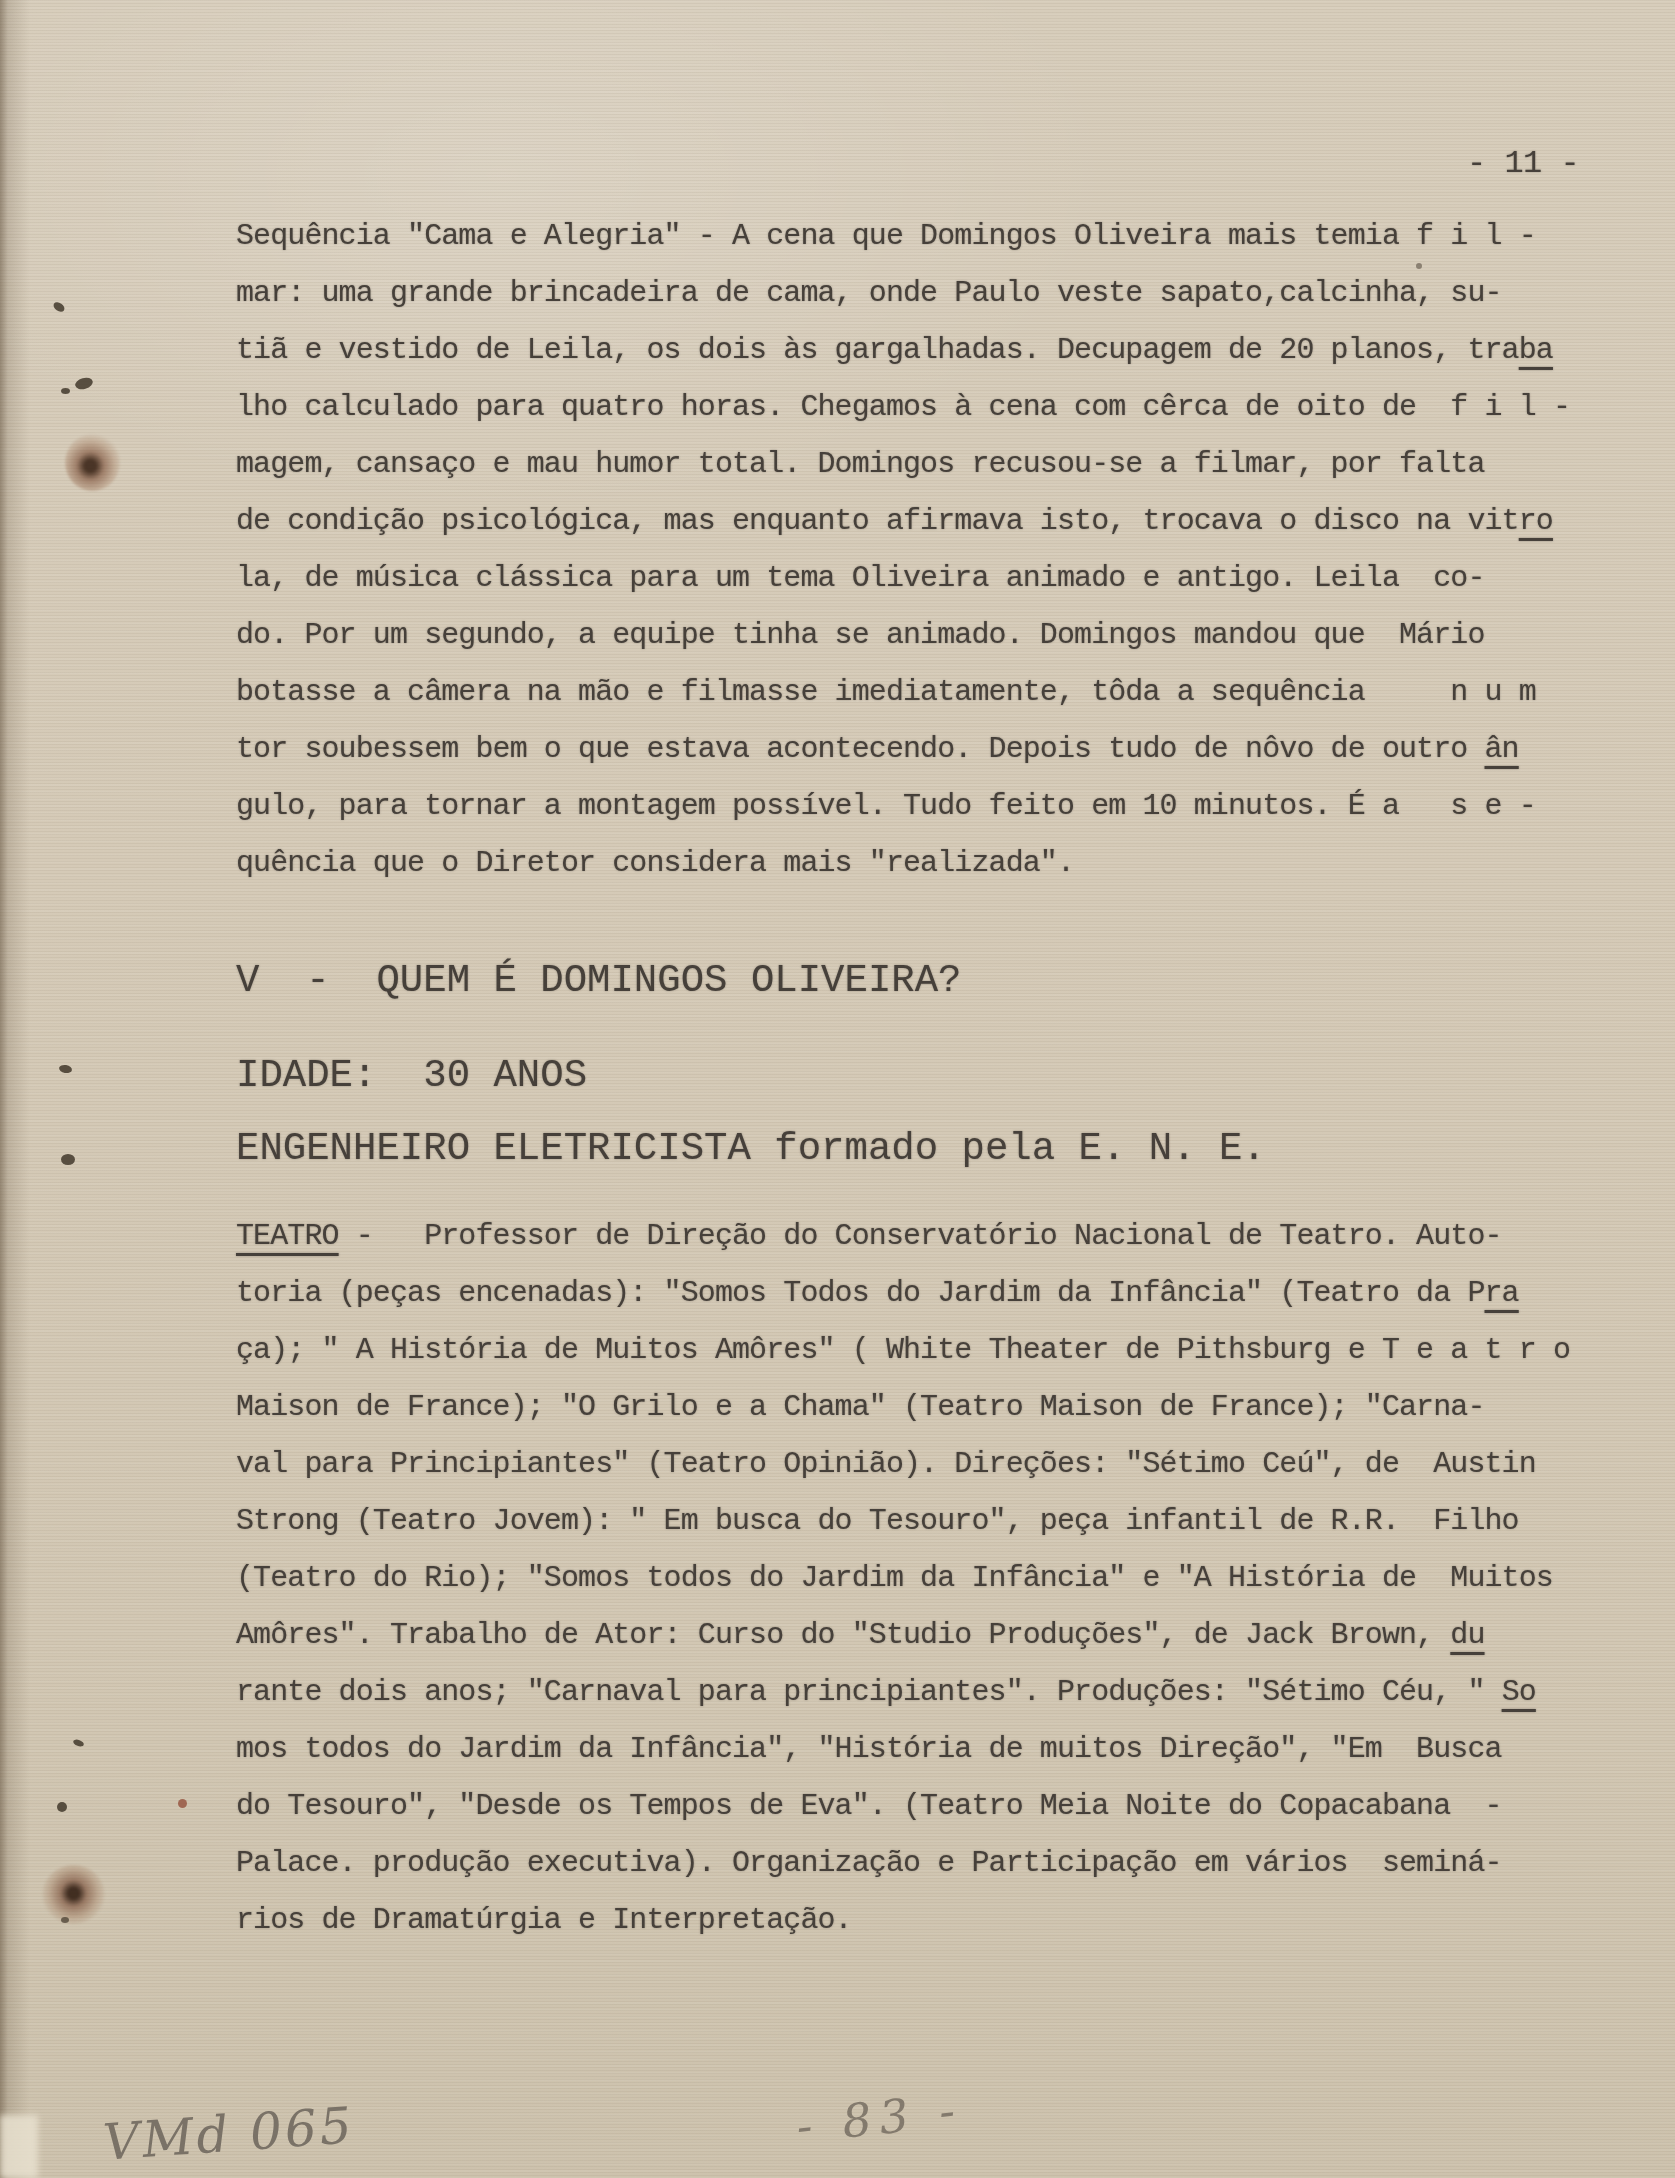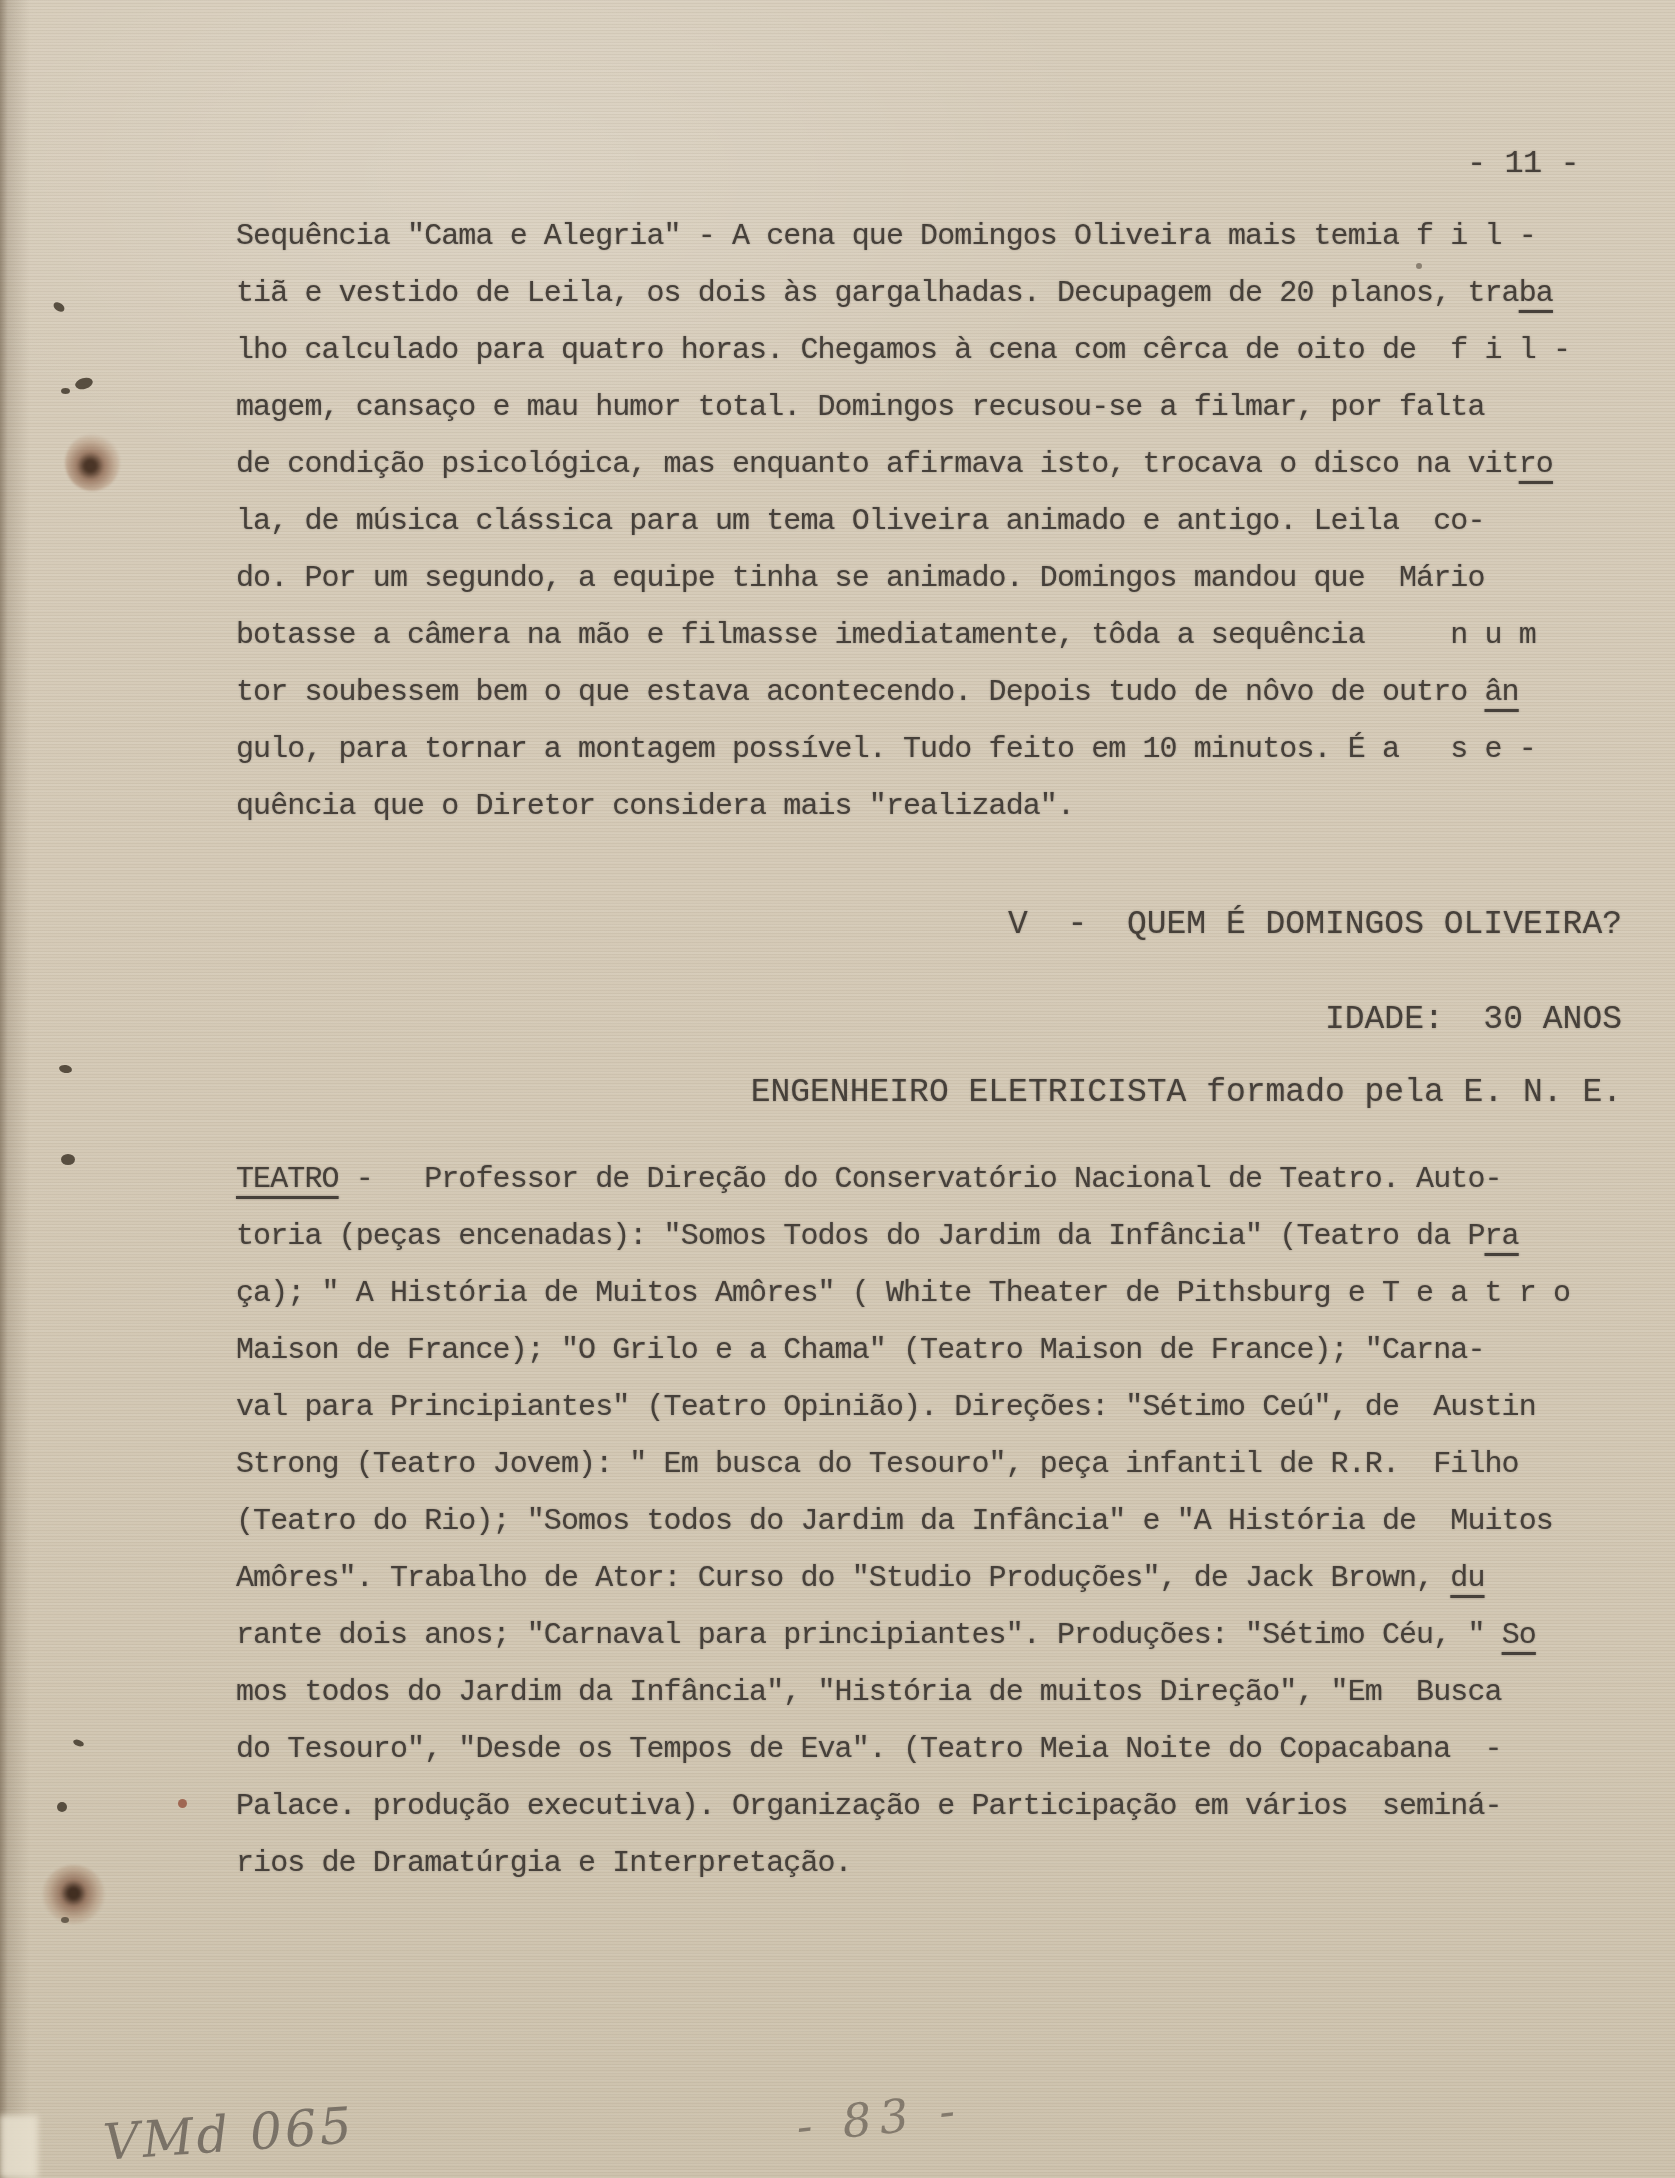--- a/index.html
+++ b/index.html
@@ -26,21 +26,21 @@
   .corner-light {
     position:absolute; left:0; top:2115px; width:38px; height:63px;
     background:rgba(232,224,207,0.85); filter:blur(3px); pointer-events:none;
   }
   .content { position:absolute; left:236px; top:208px; width:1386px; }
   .line {
     white-space:pre; line-height:57px; height:57px;
     font-size:30px; letter-spacing:-0.9px;
     text-shadow:0 0 2px rgba(70,64,58,0.45);
   }
-  .h-line { font-size:33px; letter-spacing:0;text-align:right; }
+  .h-line { font-size:39px; letter-spacing:0; }
   .u { text-decoration:underline; text-decoration-thickness:3px; text-underline-offset:9px; }
   .gap-heading { margin-top:61px; }
   .gap-age { margin-top:38px; }
   .gap-degree { margin-top:16px; }
   .gap-teatro { margin-top:30px; }
   .page-number {
     position:absolute; left:1467px; top:145px;
     font-size:32px; letter-spacing:-0.5px; white-space:pre;
     text-shadow:0 0 2px rgba(70,64,58,0.45);
   }
@@ -98,20 +98,21 @@
   <div class="mark speck sp7"></div>
   <div class="mark speck sp8"></div>
   <div class="mark speck sp9"></div>
   <div class="mark speck sp10"></div>
 
   <div class="page-number">- 11 -</div>
 
   <div class="content">
     <div id="para1">
         <div class="line"><span>Sequência "Cama e Alegria" - A cena que Domingos Oliveira mais temia f i l -</span></div>
+        <div class="line"><span>mar: uma grande brincadeira de cama, onde Paulo veste sapato,calcinha, su-</span></div>
         <div class="line"><span>tiã e vestido de Leila, os dois às gargalhadas. Decupagem de 20 planos, tra</span><span class="u">ba</span></div>
         <div class="line"><span>lho calculado para quatro horas. Chegamos à cena com cêrca de oito de  f i l -</span></div>
         <div class="line"><span>magem, cansaço e mau humor total. Domingos recusou-se a filmar, por falta</span></div>
         <div class="line"><span>de condição psicológica, mas enquanto afirmava isto, trocava o disco na vit</span><span class="u">ro</span></div>
         <div class="line"><span>la, de música clássica para um tema Oliveira animado e antigo. Leila  co-</span></div>
         <div class="line"><span>do. Por um segundo, a equipe tinha se animado. Domingos mandou que  Mário</span></div>
         <div class="line"><span>botasse a câmera na mão e filmasse imediatamente, tôda a sequência     n u m</span></div>
         <div class="line"><span>tor soubessem bem o que estava acontecendo. Depois tudo de nôvo de outro </span><span class="u">ân</span></div>
         <div class="line"><span>gulo, para tornar a montagem possível. Tudo feito em 10 minutos. É a   s e -</span></div>
         <div class="line"><span>quência que o Diretor considera mais "realizada".</span></div>

